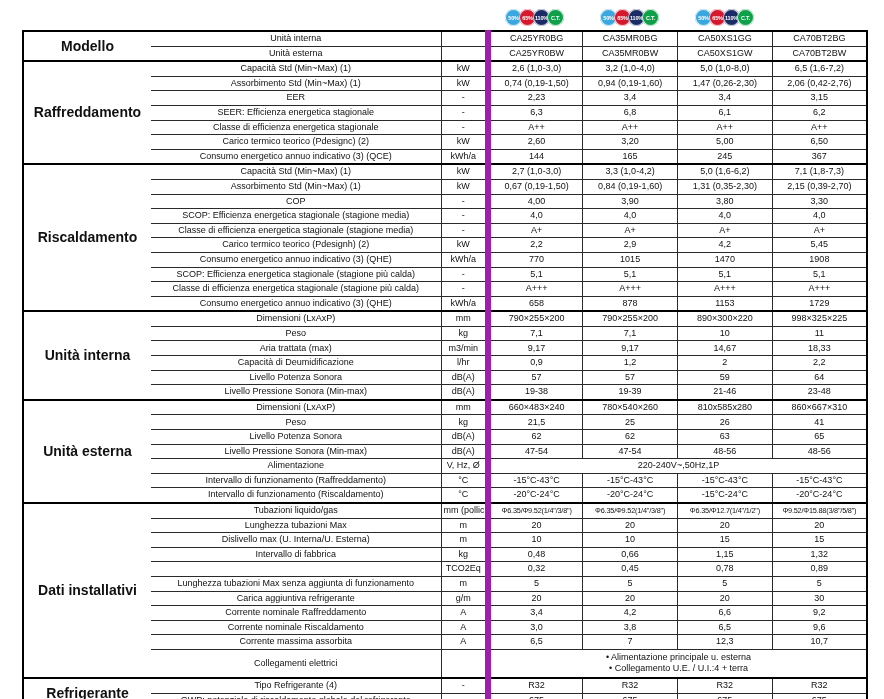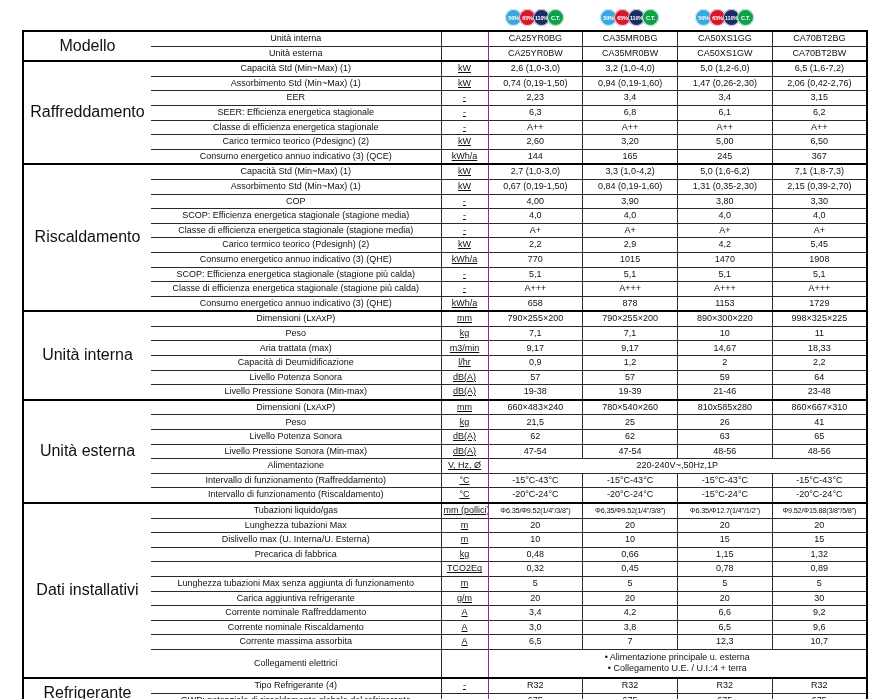--- a/index.html
+++ b/index.html
@@ -25,24 +25,24 @@
     border-collapse:collapse;table-layout:fixed;
     border:2.5px solid #000;
   }
   td{
     height:13.6px;padding:0 2px;font-size:9px;line-height:1.05;
     text-align:center;vertical-align:middle;white-space:nowrap;overflow:hidden;
     border-top:1px solid #2a2a2a;
   }
   tr.section-start td{border-top:2.2px solid #000;}
   td.cell-group{
-    font-weight:normal;font-size:16px;border-top:2.2px solid #000;
+    font-weight:bold;font-size:14px;border-top:2.2px solid #000;
   }
   td.cell-label{}
-  td.cell-unit{border-left:1px solid #2a2a2a;border-right:1px solid #a21caf;text-decoration:underline;}
+  td.cell-unit{border-left:1px solid #2a2a2a;border-right:6px solid #a21caf;}
   td.cell-val{border-left:1px solid #2a2a2a;}
   td.cell-span{border-left:1px solid #2a2a2a;margin-top:43px;}
   tr.row-small td.cell-val{font-size:7.3px;letter-spacing:-0.2px;}
   tr.row-tall td{height:27px;}
   .span-lines div{line-height:1.3;}
 </style>
 </head>
 <body>
 
 <div class="page">
@@ -93,21 +93,21 @@
           <td class="cell-val">CA35MR0BW</td>
           <td class="cell-val">CA50XS1GW</td>
           <td class="cell-val">CA70BT2BW</td>
         </tr>
         <tr class="section-start">
           <td class="cell-group" rowspan="7">Raffreddamento</td>
           <td class="cell-label">Capacità Std (Min~Max) (1)</td>
           <td class="cell-unit">kW</td>
           <td class="cell-val">2,6 (1,0-3,0)</td>
           <td class="cell-val">3,2 (1,0-4,0)</td>
-          <td class="cell-val">5,0 (1,2-6,0)</td>
+          <td class="cell-val">5,0 (1,0-8,0)</td>
           <td class="cell-val">6,5 (1,6-7,2)</td>
         </tr>
         <tr>
           <td class="cell-label">Assorbimento Std (Min~Max) (1)</td>
           <td class="cell-unit">kW</td>
           <td class="cell-val">0,74 (0,19-1,50)</td>
           <td class="cell-val">0,94 (0,19-1,60)</td>
           <td class="cell-val">1,47 (0,26-2,30)</td>
           <td class="cell-val">2,06 (0,42-2,76)</td>
         </tr>
@@ -354,21 +354,21 @@
         </tr>
         <tr>
           <td class="cell-label">Dislivello max (U. Interna/U. Esterna)</td>
           <td class="cell-unit">m</td>
           <td class="cell-val">10</td>
           <td class="cell-val">10</td>
           <td class="cell-val">15</td>
           <td class="cell-val">15</td>
         </tr>
         <tr>
-          <td class="cell-label">Precarica di fabbrica</td>
+          <td class="cell-label">Intervallo di fabbrica</td>
           <td class="cell-unit">kg</td>
           <td class="cell-val">0,48</td>
           <td class="cell-val">0,66</td>
           <td class="cell-val">1,15</td>
           <td class="cell-val">1,32</td>
         </tr>
         <tr>
           <td class="cell-label"></td>
           <td class="cell-unit">TCO2Eq</td>
           <td class="cell-val">0,32</td>

